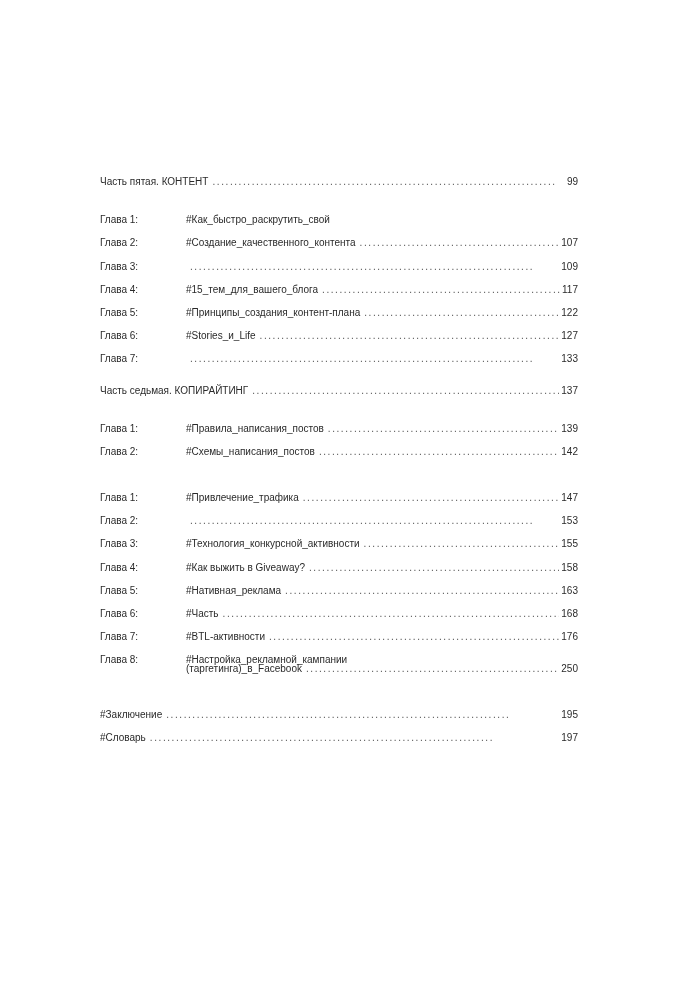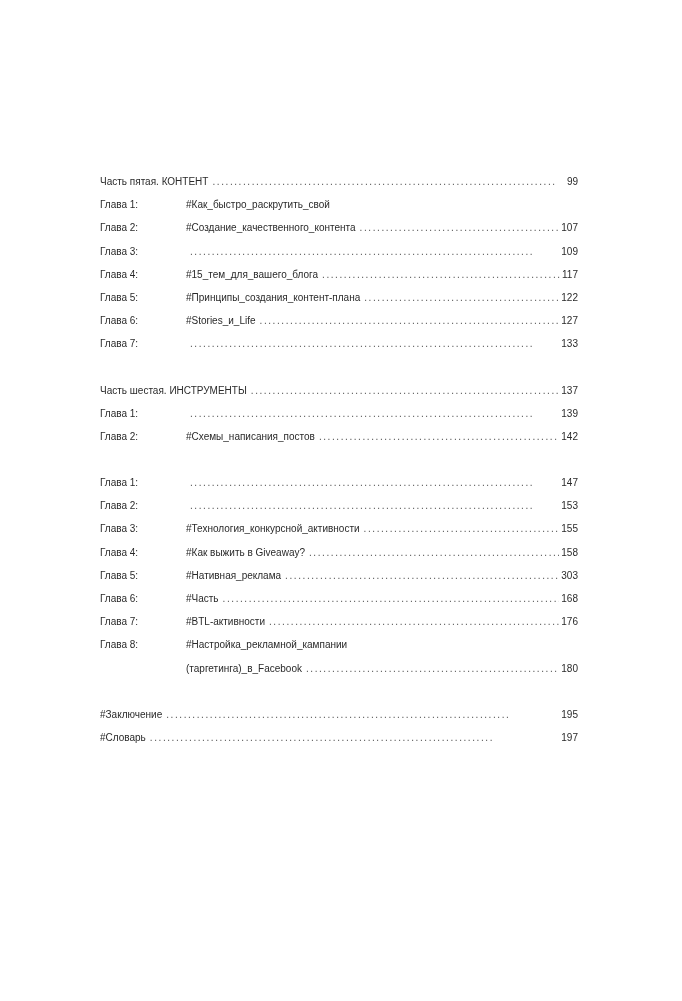--- a/index.html
+++ b/index.html
@@ -32,20 +32,21 @@
       display: flex;
       align-items: baseline;
       height: 23.2px;
       line-height: 23.2px;
       font-size: 10px;
       white-space: nowrap;
     }
     .label-prefix {
       flex: 0 0 auto;
       width: 86px;
+      margin-top: 15px;
     }
     .title {
       flex: 0 0 auto;
     }
     .leader {
       flex: 1 1 auto;
       overflow: hidden;
       margin: 0 2px 0 4px;
       color: #555;
       letter-spacing: 2.2px;
@@ -113,40 +114,42 @@
     </div>
     <div class="row">
       <span class="label-prefix">Глава 7:</span>
       <span class="leader"></span>
       <span class="page">133</span>
     </div>
   </div>
 
   <div class="section">
     <div class="row">
-      <span class="title">Часть шестая. ИНСТРУМЕНТЫ</span>
+      <span class="title">Часть седьмая. КОПИРАЙТИНГ</span>
       <span class="leader"></span>
       <span class="page">137</span>
     </div>
     <div class="row">
       <span class="label-prefix">Глава 1:</span>
+      <span class="title">#Правила_написания_постов</span>
       <span class="leader"></span>
       <span class="page">139</span>
     </div>
     <div class="row">
       <span class="label-prefix">Глава 2:</span>
       <span class="title">#Схемы_написания_постов</span>
       <span class="leader"></span>
       <span class="page">142</span>
     </div>
   </div>
 
   <div class="section">
     <div class="row">
       <span class="label-prefix">Глава 1:</span>
+      <span class="title">#Привлечение_трафика</span>
       <span class="leader"></span>
       <span class="page">147</span>
     </div>
     <div class="row">
       <span class="label-prefix">Глава 2:</span>
       <span class="leader"></span>
       <span class="page">153</span>
     </div>
     <div class="row">
       <span class="label-prefix">Глава 3:</span>
@@ -157,21 +160,21 @@
     <div class="row">
       <span class="label-prefix">Глава 4:</span>
       <span class="title">#Как выжить в Giveaway?</span>
       <span class="leader"></span>
       <span class="page">158</span>
     </div>
     <div class="row">
       <span class="label-prefix">Глава 5:</span>
       <span class="title">#Нативная_реклама</span>
       <span class="leader"></span>
-      <span class="page">303</span>
+      <span class="page">163</span>
     </div>
     <div class="row">
       <span class="label-prefix">Глава 6:</span>
       <span class="title">#Часть</span>
       <span class="leader"></span>
       <span class="page">168</span>
     </div>
     <div class="row">
       <span class="label-prefix">Глава 7:</span>
       <span class="title">#BTL-активности</span>
@@ -180,21 +183,21 @@
     </div>
     <div class="row nodots">
       <span class="label-prefix">Глава 8:</span>
       <span class="title">#Настройка_рекламной_кампании</span>
       <span class="leader"></span>
     </div>
     <div class="row cont">
       <span class="label-prefix"></span>
       <span class="title">(таргетинга)_в_Facebook</span>
       <span class="leader"></span>
-      <span class="page">180</span>
+      <span class="page">250</span>
     </div>
   </div>
 
   <div class="section">
     <div class="row">
       <span class="title">#Заключение</span>
       <span class="leader"></span>
       <span class="page">195</span>
     </div>
     <div class="row">

